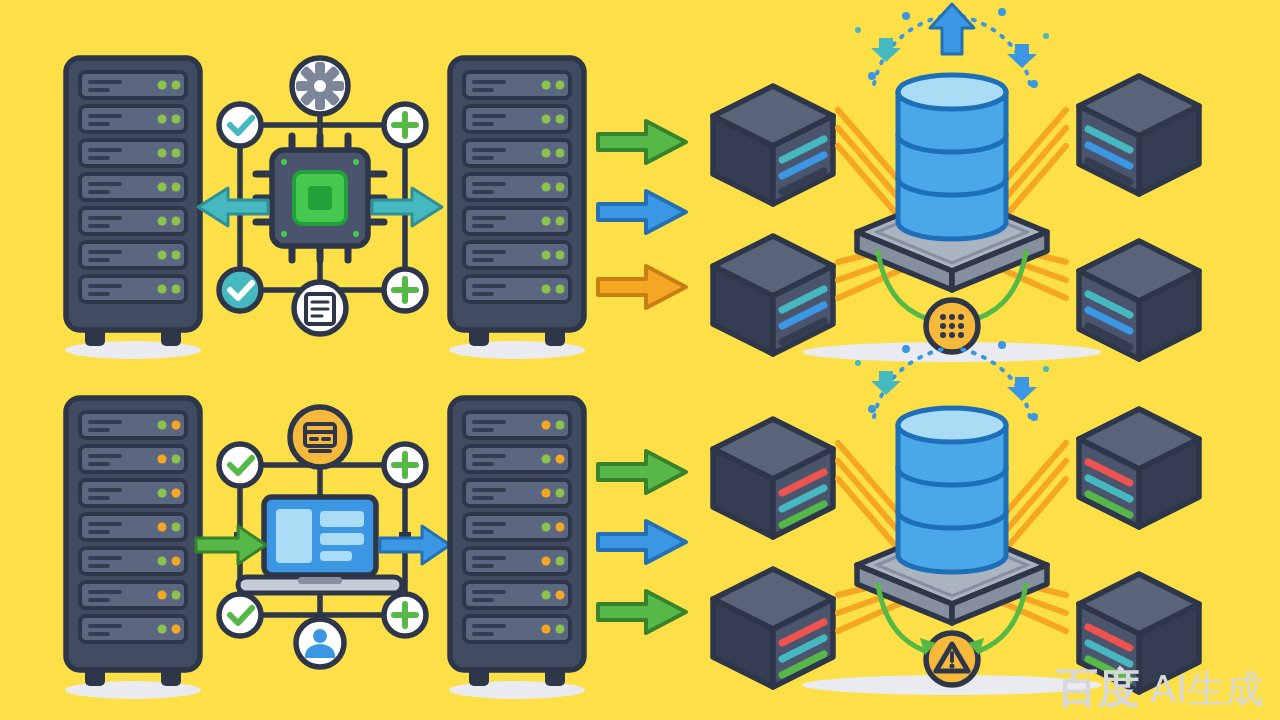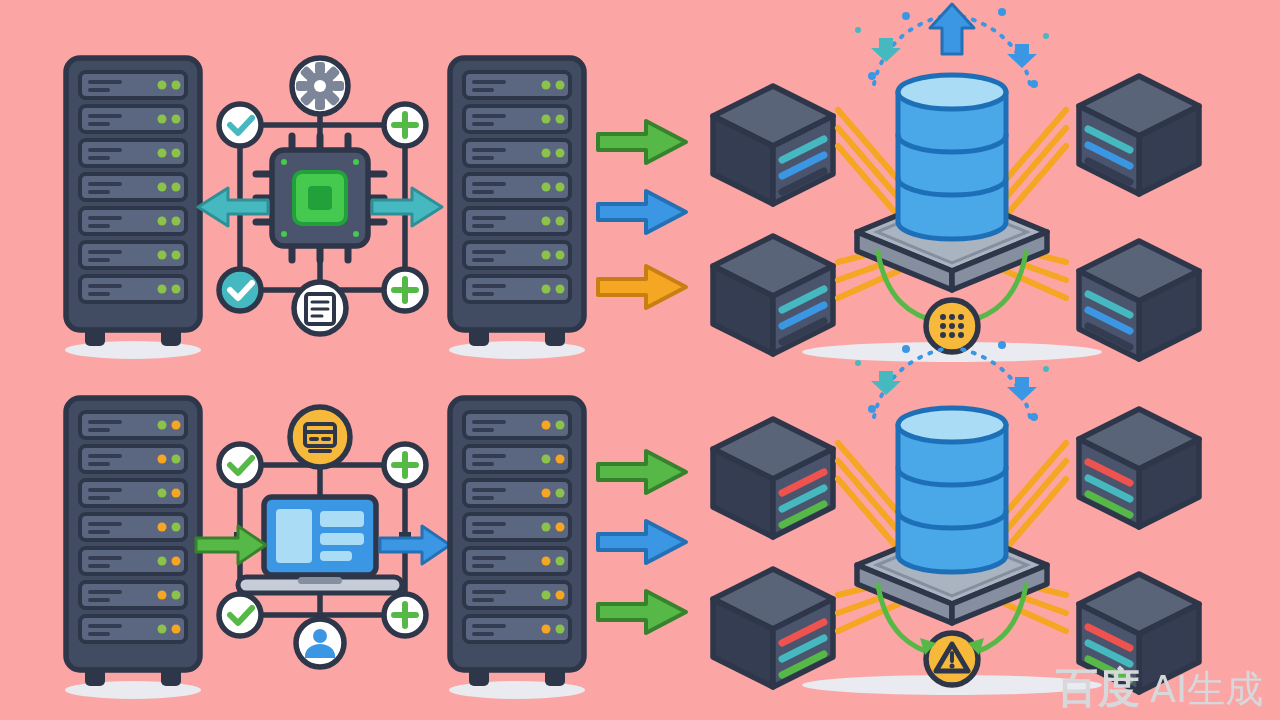--- a/index.html
+++ b/index.html
@@ -1,17 +1,17 @@
 <!DOCTYPE html>
 <html style="--ink: #2e3649; --shadow: #e9ebf0; --rack-body: #414b61; --rack-slot: #5b6781; --rack-slot-dark: #333c50; --dot-green: #8bc34a; --dot-orange: #f5a623; --red: #ef5350; --teal: #45b8c0; --teal-dark: #2e8f96; --green: #56b947; --green-dark: #37822c; --blue: #3b97e3; --blue-dark: #2470b5; --orange: #f5a623; --orange-dark: #c77f14; --orange-badge: #f6b93b; --db-blue: #4aa8e8; --db-light: #aadcf5; --db-ink: #1d6fb8; --platform-top: #aab3c0; --platform-side: #858fa0; --cube-top: #5a6478; --cube-front: #4a546c; --cube-side: #343d52; --chip-green: #45c94f; --chip-green-dark: #22a13a; --gear-gray: #7c8698; --laptop-base: #c6cdd8; --watermark-gray: #d6d8db;"><head>
 <meta charset="utf-8">
 <style>
   html,body{margin:0;padding:0;background:#fff;}
   body{font-family:"DejaVu Sans","Liberation Sans",sans-serif;}
-  .stage{width:1280px;height:720px;position:relative;overflow:hidden;background:#fca5a5;}
+  .stage{width:1280px;height:720px;position:relative;overflow:hidden;background:#fde047;}
   
   .o{stroke:var(--ink);stroke-width:5.5;stroke-linejoin:round;stroke-linecap:round;}
   .o4{stroke:var(--ink);stroke-width:4;stroke-linejoin:round;stroke-linecap:round;}
   .ln{fill:none;stroke-linecap:round;stroke-linejoin:round;}
   .odb{stroke:var(--db-ink);stroke-width:5;stroke-linejoin:round;stroke-linecap:round;}
   
   .f-ink{fill:var(--ink);}        .f-white{fill:#fff;}
   .f-shadow{fill:var(--shadow);}  .f-rackbody{fill:var(--rack-body);}
   .f-rackslot{fill:var(--rack-slot);} .f-slotdark{fill:var(--rack-slot-dark);}
   .f-cubetop{fill:var(--cube-top);} .f-cubefront{fill:var(--cube-front);} .f-cubeside{fill:var(--cube-side);}

